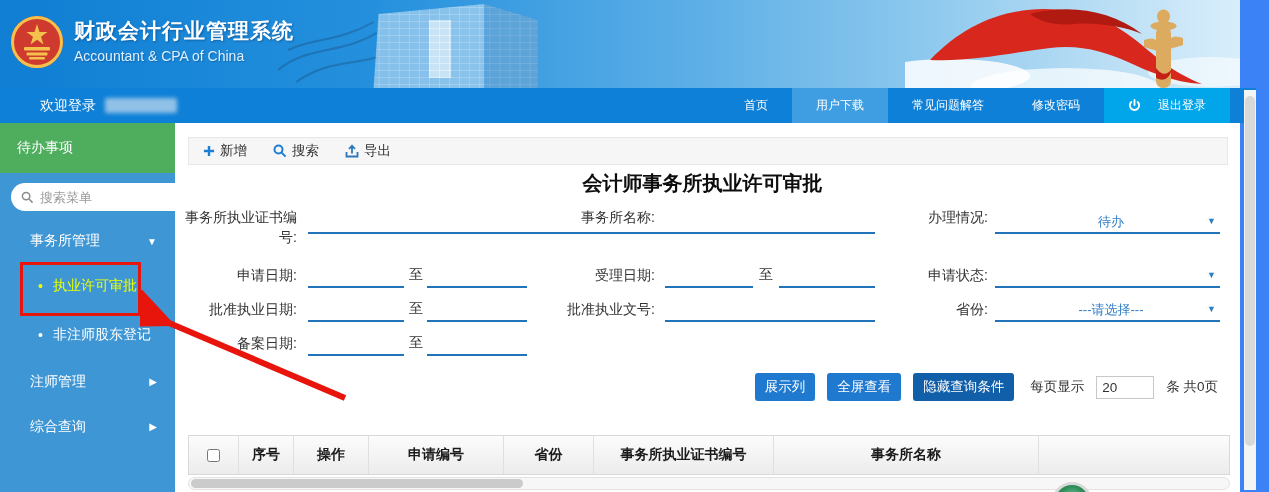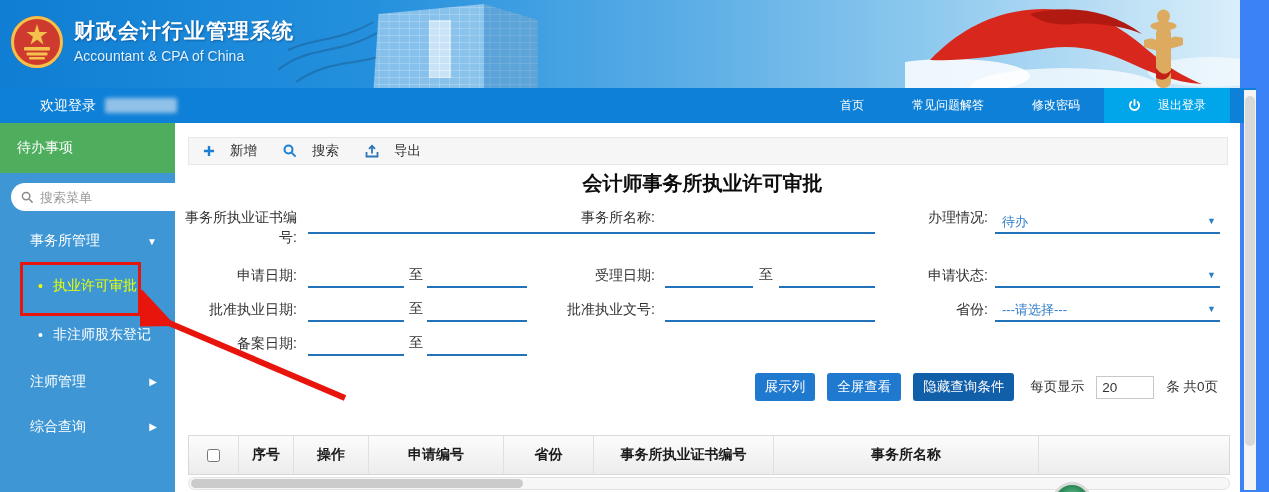--- a/index.html
+++ b/index.html
@@ -39,33 +39,33 @@
   .g1 { height:40px; } .g2,.g3 { height:45px; }
   .sb-sub { display:flex; align-items:center; padding-left:38px; font-size:14px; gap:10px; }
   .s1 { height:50px; color:#eaff00; } .s2 { height:48px; }
   .bullet { font-size:14px; line-height:1; }
   .sb-footer { position:absolute; left:0; right:0; bottom:0; height:43px; background:#7cb9e2; }
 
   
   .content { position:absolute; left:175px; top:123px; width:1065px; height:369px; background:#fff; }
   .toolbar { position:absolute; left:13px; top:14px; width:1040px; height:28px; background:#f6f6f6;
     border:1px solid #e7e7e7; display:flex; align-items:center; gap:26px; padding-left:14px; }
-  .tool { display:flex; align-items:center; gap:15px; font-size:13.5px; color:#333; cursor:default; }
+  .tool { display:flex; align-items:center; gap:5px; font-size:13.5px; color:#333; cursor:default; }
   .page-title { position:absolute; left:0; top:47px; width:1055px; text-align:center; font-size:20px; font-weight:bold; color:#0d0d0d; }
 
   .form { position:absolute; left:0; top:84px; width:1055px; }
   .f-row { position:relative; height:34px; }
   .f-row.r1 { height:54px; }
   .flabel { position:absolute; top:5px; font-size:14px; color:#333; text-align:right; line-height:1.4; }
   .lab1 { left:0; width:122px; } .lab2 { left:380px; width:100px; } .lab3 { left:735px; width:78px; }
   .r1 .flabel { top:1px; }
   .uline { position:absolute; top:2px; height:25px; border-bottom:2px solid #2373bb; }
   .uline input { width:100%; height:100%; border:none; outline:none; background:transparent; font-size:13px; color:#333;
     font-family:"Liberation Sans","DejaVu Sans",sans-serif; }
-  .fld1 { left:133px; width:380px; } .fld2 { left:490px; width:210px; } .fld3 { left:820px; width:225px; }
+  .fld1 { left:133px; width:380px; } .fld2 { left:490px; width:210px; } .fld3 { left:820px; width:225px;text-align:center; }
   .d1a { left:133px; width:96px; } .dsep1 { position:absolute; left:232px; top:5px; width:18px; text-align:center; font-size:14px; color:#333; }
   .d1b { left:252px; width:100px; }
   .d2a { left:490px; width:88px; } .dsep2 { position:absolute; left:582px; top:5px; width:18px; text-align:center; font-size:14px; color:#333; }
   .d2b { left:604px; width:96px; }
   .sel { cursor:default; }
   .sel .val { display:inline-block; padding:4px 0 0 7px; font-size:13px; color:#2f7cc7; }
   .sel .caret { position:absolute; right:4px; top:7px; font-size:9px; color:#2f7cc7; }
 
   .actions { position:absolute; left:0; top:250px; width:1043px; display:flex; align-items:center; justify-content:flex-end; gap:12px; }
   .btn { background:#1e79cf; color:#fff; font-size:13.5px; padding:5px 10px; border:none; border-radius:3px;
@@ -146,20 +146,21 @@
     </svg>
   </div>
 
   <div class="navbar">
     <div class="welcome">
       <span>欢迎登录</span>
       <span class="blur-name"></span>
     </div>
     <div class="nav-menu">
       <div class="nav-item">首页</div>
+      <div class="nav-item active">用户下载</div>
       <div class="nav-item">常见问题解答</div>
       <div class="nav-item">修改密码</div>
       <div class="nav-item logout">
         <svg width="13" height="13" viewBox="0 0 14 14">
           <path d="M7 1 V6.5" stroke="#fff" stroke-width="2" fill="none" stroke-linecap="round"></path>
           <path d="M3.6 3.2 a5 5 0 1 0 6.8 0" stroke="#fff" stroke-width="2" fill="none" stroke-linecap="round"></path>
         </svg>
         <span>退出登录</span>
       </div>
     </div>

